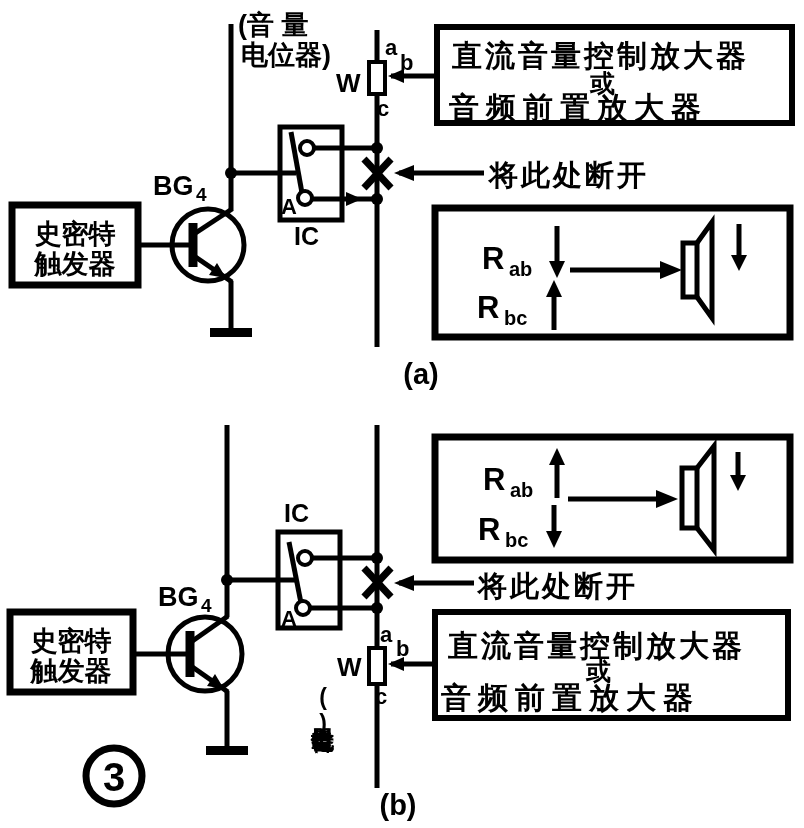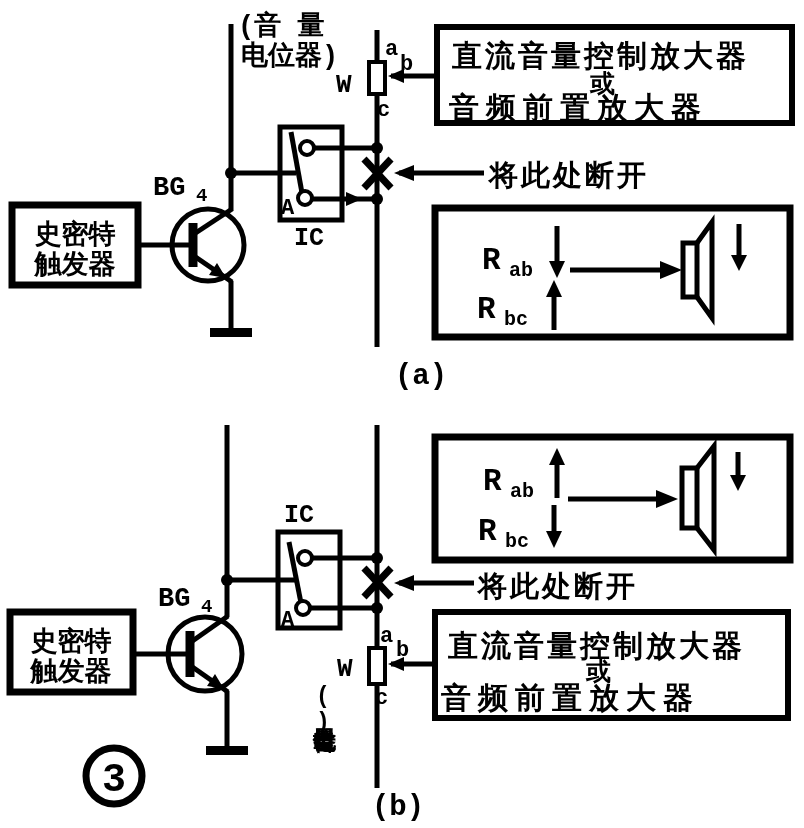--- a/index.html
+++ b/index.html
@@ -1,20 +1,20 @@
 <!DOCTYPE html>
 <html><head>
 <meta charset="utf-8">
 <style>
   html,body{margin:0;padding:0;background:#ffffff;}
   .canvas{
     position:relative;
     width:804px;height:828px;
     background:#ffffff;
-    font-family:Liberation Mono, monospace;
+    font-family:Liberation Sans, sans-serif;
     overflow:hidden;
   }
   .canvas svg{position:absolute;left:0;top:0;}
   .vtext{
     position:absolute;
     left:302px;top:622px;
     height:175px;width:42px;
     writing-mode:vertical-rl;
     text-orientation:upright;
     font-size:23px;font-weight:bold;

